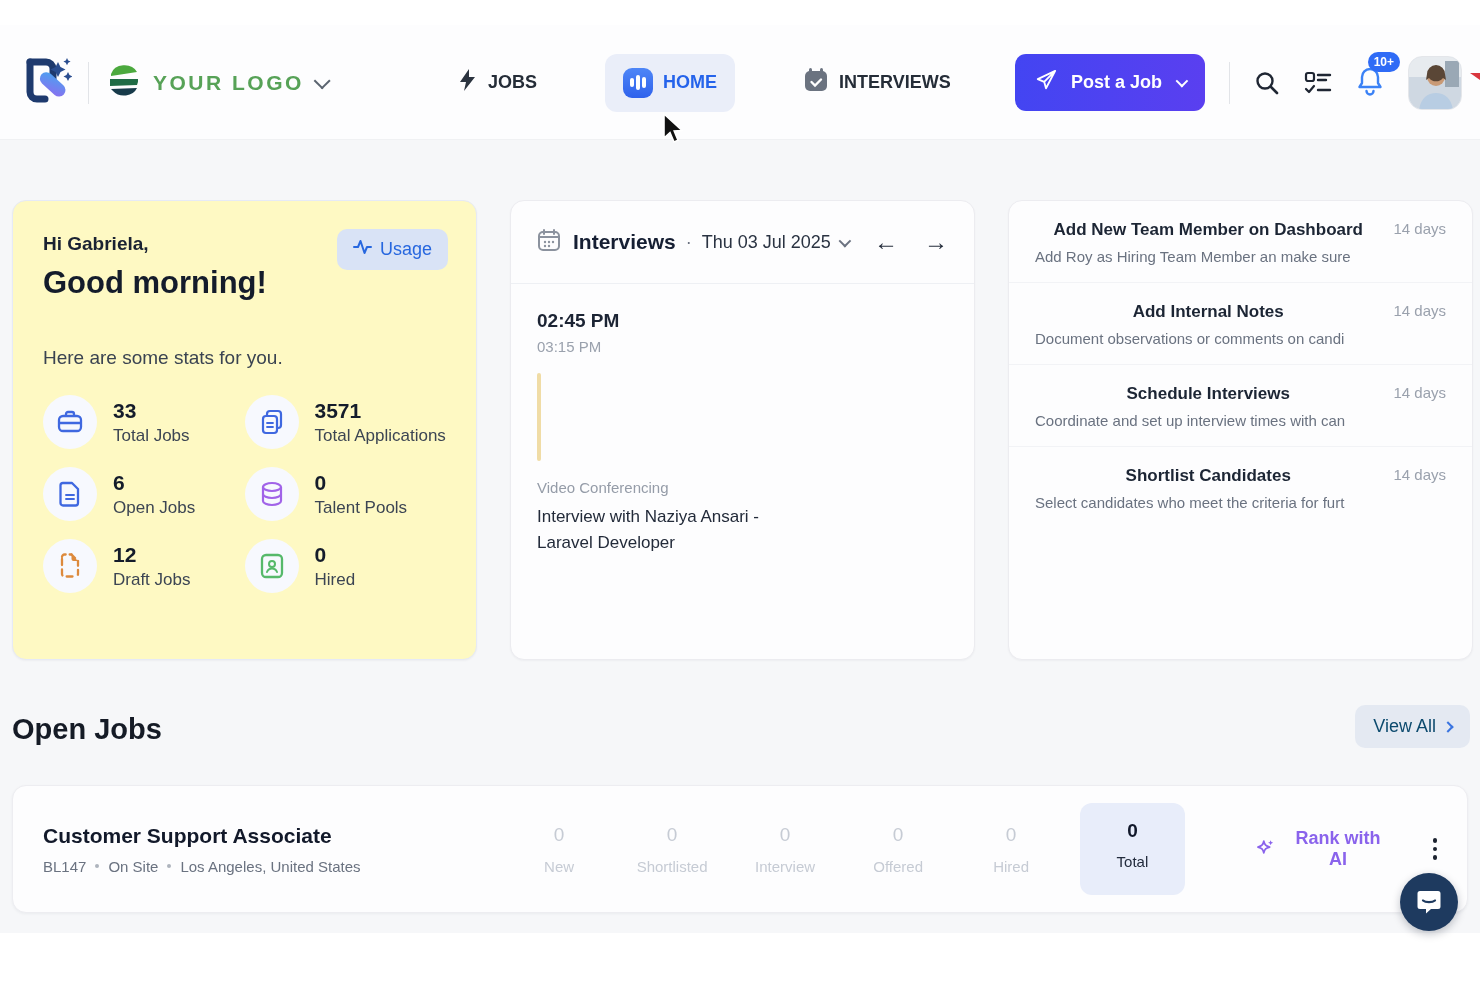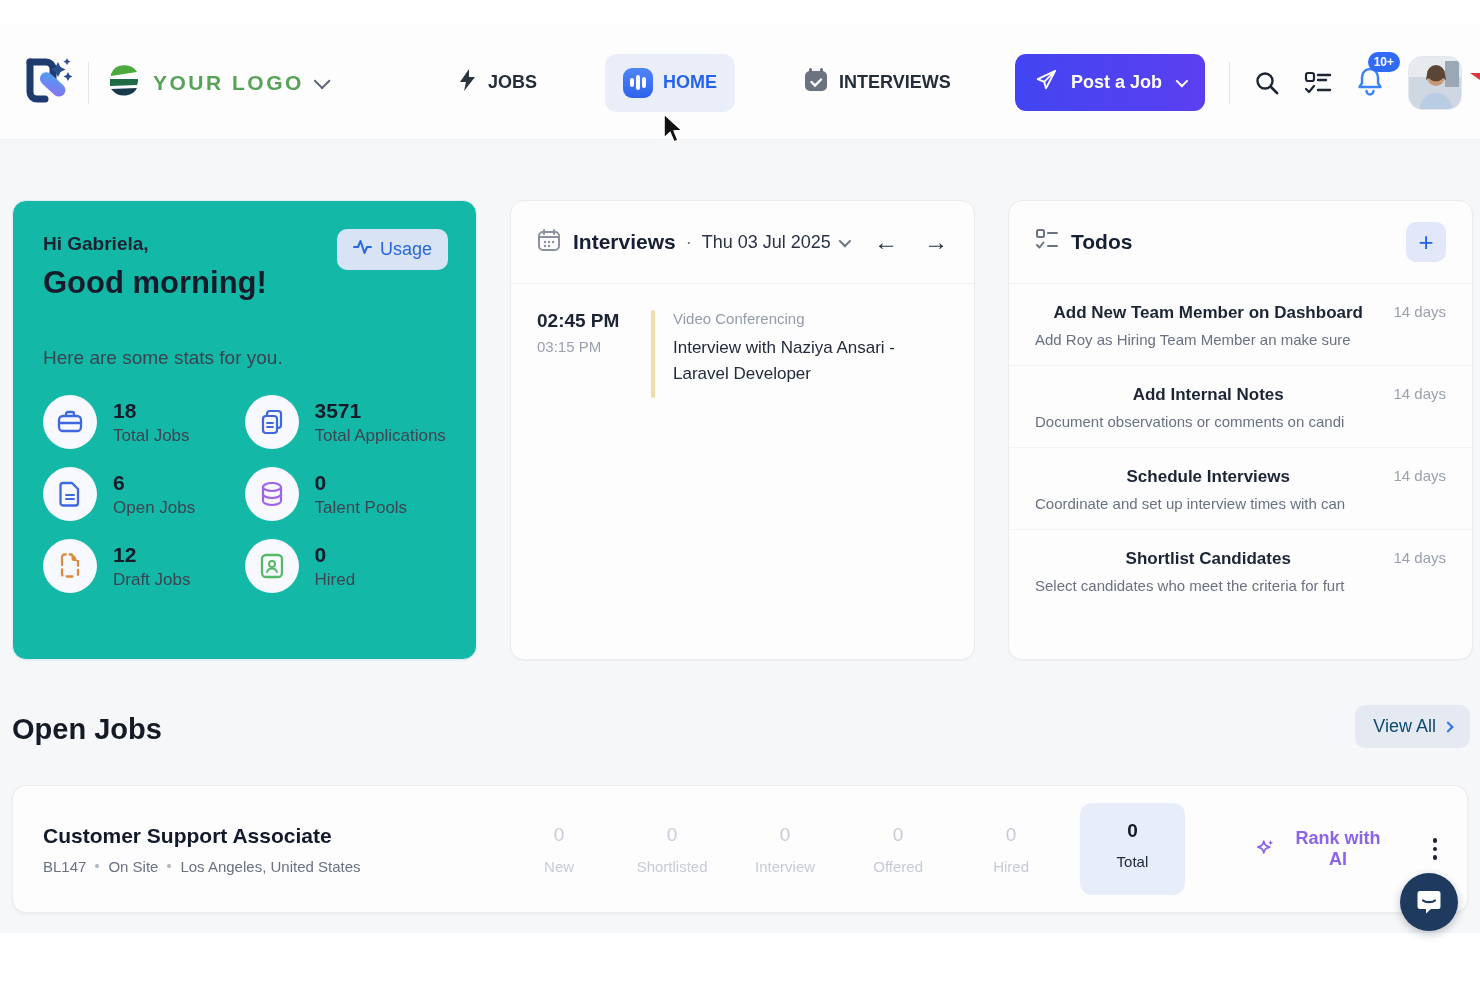--- a/index.html
+++ b/index.html
@@ -25,40 +25,40 @@
   .icon-btn { background:none; border:none; cursor:pointer; display:flex; align-items:center; }
   .bell-wrap { position:relative; }
   .badge { position:absolute; top:-14px; right:-16px; background:#2f6bf6; color:#fff; font-size:12px; font-weight:bold; border-radius:999px; padding:3px 6px; }
   .avatar { width:54px; height:54px; border-radius:14px; overflow:hidden; border:1px solid #e4e6ea; cursor:pointer; }
 
   
   .cards { position:absolute; left:12px; top:175px; display:flex; gap:33px; }
   .card { width:465px; height:460px; background:#fdfdfe; border:1px solid #ececf0; border-radius:14px; box-shadow:0 1px 2px rgba(20,30,60,.04); }
 
   
-  .greet { background:#14b8a6; border-color:#e6eaf6; position:relative; padding:32px 30px; }
+  .greet { background:#fef9c3; border-color:#e6eaf6; position:relative; padding:32px 30px; }
   .hello { font-size:19px; font-weight:bold; color:#1a2232; }
   .morning { font-size:31px; font-weight:bold; color:#141c2b; margin-top:10px; }
   .usage-btn { position:absolute; right:28px; top:28px; display:flex; align-items:flex-start; gap:8px; background:#d9e3f6; border:none; border-radius:10px; padding:10px 16px; font-size:18px; color:#2767df; cursor:pointer; }
   .stats-sub { font-size:19px; color:#3a4351; margin-top:46px; }
   .stats-grid { margin-top:26px; display:grid; grid-template-columns:1fr 1fr; row-gap:18px; }
   .stat { display:flex; align-items:center; gap:16px; }
   .stat-circle { width:54px; height:54px; border-radius:50%; background:#f7f9fe; display:flex; align-items:center; justify-content:center; flex:none; }
   .stat-num { font-size:21px; font-weight:bold; color:#141c2b; }
   .stat-label { font-size:17px; color:#3c4553; margin-top:3px; }
 
   
   .card-head { height:83px; display:flex; align-items:center; padding:0 26px; border-bottom:1px solid #eef0f4; }
   .card-title { font-size:21px; font-weight:bold; color:#161f33; margin-left:12px; }
   .iv-date { display:flex; align-items:center; gap:8px; margin-left:10px; font-size:18px; color:#2a3342; cursor:pointer; }
   .iv-date::before { content:"·"; color:#6b7280; margin-right:2px; }
   .dchev { width:9px; height:9px; border-right:2px solid #6b7280; border-bottom:2px solid #6b7280; transform:rotate(45deg) translateY(-2px); }
   .iv-arrows { margin-left:auto; display:flex; gap:26px; }
   .iv-arrows button { background:none; border:none; font-size:24px; color:#1f2736; cursor:pointer; line-height:1; }
-  .event { display:flex; padding:26px 0 0 26px; gap:18px; }
+  .event { display:flex; padding:26px 0 0 26px; gap:18px;flex-direction:column; }
   .ev-time { width:96px; flex:none; }
   .ev-start { font-size:19px; font-weight:bold; color:#1c2434; }
   .ev-end { font-size:15px; color:#9aa1ad; margin-top:6px; }
   .ev-bar { width:4px; height:88px; background:#f0dca6; border-radius:2px; flex:none; }
   .ev-type { font-size:15px; color:#959ca8; }
   .ev-title { font-size:17px; color:#232b3a; margin-top:8px; line-height:1.55; max-width:265px; }
 
   
   .plus-btn { margin-left:auto; width:40px; height:40px; border:none; border-radius:10px; background:#e2e8fa; color:#2563eb; font-size:26px; cursor:pointer; line-height:1; }
   .todo-item { padding:19px 26px 17px 26px; border-bottom:1px solid #f2f3f6; cursor:pointer; }
@@ -229,21 +229,21 @@
       <div class="stats-sub">Here are some stats for you.</div>
       <div class="stats-grid">
         <div class="stat">
           <span class="stat-circle">
             <svg width="26" height="24" viewBox="0 0 26 24">
                 <rect x="2" y="6" width="22" height="15" rx="4" fill="none" stroke="#3f68e0" stroke-width="2.3"></rect>
                 <path d="M9 6 V4 a2 2 0 0 1 2 -2 h4 a2 2 0 0 1 2 2 v2 M2 13 h22" fill="none" stroke="#3f68e0" stroke-width="2.3"></path>
               </svg>
           </span>
           <div>
-              <div class="stat-num">18</div>
+              <div class="stat-num">33</div>
           <div class="stat-label">Total Jobs</div>
             </div>
         </div>
         <div class="stat">
           <span class="stat-circle">
             <svg width="24" height="26" viewBox="0 0 24 26">
                 <rect x="7" y="2" width="14" height="17" rx="3" fill="none" stroke="#3f68e0" stroke-width="2.2"></rect>
                 <rect x="3" y="7" width="14" height="17" rx="3" fill="#f7f9fe" stroke="#3f68e0" stroke-width="2.2"></rect>
                 <path d="M7 14 h6 M7 18 h6" stroke="#3f68e0" stroke-width="1.8" stroke-linecap="round"></path>
               </svg>
@@ -338,31 +338,20 @@
         </div>
         <div class="ev-bar"></div>
         <div>
           <div class="ev-type">Video Conferencing</div>
           <div class="ev-title">Interview with Naziya Ansari - Laravel Developer</div>
         </div>
       </div>
     </div>
 
     <div class="card">
-      <div class="card-head">
-        <span>
-          <svg width="24" height="24" viewBox="0 0 24 24">
-              <rect x="2" y="2" width="7" height="7" rx="1.5" fill="none" stroke="#6b7380" stroke-width="2"></rect>
-              <path d="M13 5 h9 M13 18 h9" stroke="#6b7380" stroke-width="2" stroke-linecap="round"></path>
-              <path d="M2 17 l2.5 2.5 4 -5" fill="none" stroke="#6b7380" stroke-width="2" stroke-linecap="round" stroke-linejoin="round"></path>
-            </svg>
-        </span>
-        <span class="card-title">Todos</span>
-        <button class="plus-btn">+</button>
-      </div>
       <div class="todo-item">
         <div class="todo-row">
           <span class="todo-title">Add New Team Member on Dashboard</span>
           <span class="todo-due">14 days</span>
         </div>
         <div class="todo-desc">Add Roy as Hiring Team Member an make sure</div>
       </div>
       <div class="todo-item">
         <div class="todo-row">
           <span class="todo-title">Add Internal Notes</span>

